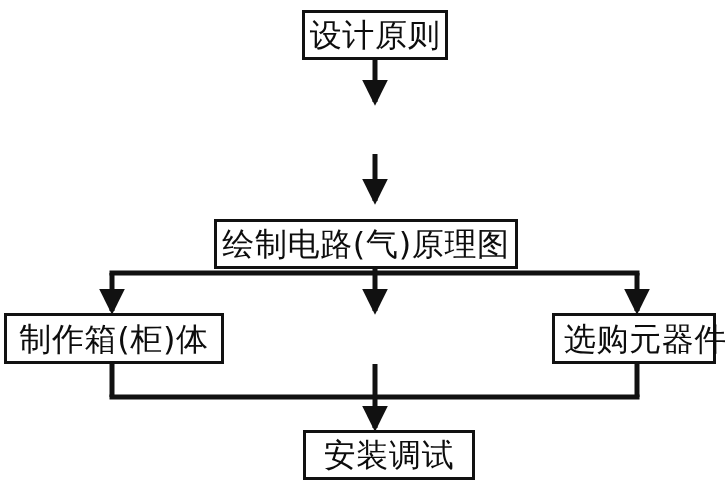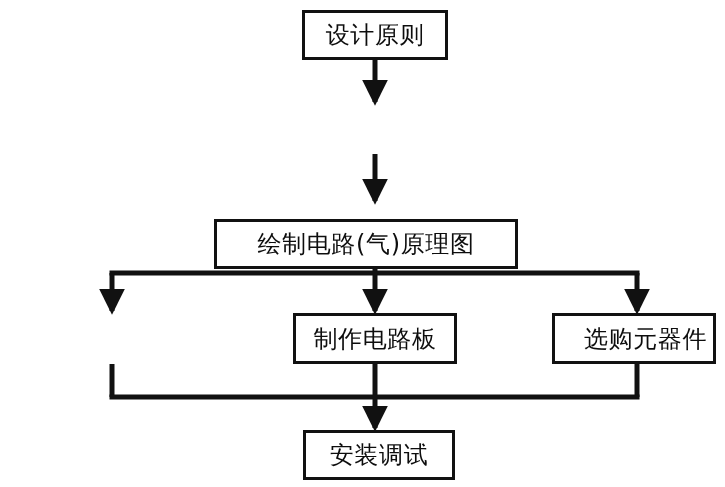--- a/index.html
+++ b/index.html
@@ -25,31 +25,31 @@
     display: flex;
     align-items: center;
     justify-content: center;
     color: #0d0d0d;
     letter-spacing: 0.04em;
     white-space: nowrap;
     line-height: 1;
   }
   .node .label {
     display: block;
-    font-size: 24px;
+    font-size: 32px;
     font-weight: 500;
   }
   
   #node-design-principles { left: 302px; top: 10px; width: 146px; height: 50px; }
   #node-plan-formulation  { left: 302px; top: 104px; width: 146px; height: 50px; }
   #node-draw-schematic    { left: 214px; top: 203px; width: 304px; height: 50px; margin-top: 16px; }
   #node-make-cabinet      { left: 4px;   top: 313px; width: 220px; height: 51px; }
   #node-make-circuit-board{ left: 293px; top: 313px; width: 164px; height: 51px; }
   #node-select-components { left: 552px; top: 313px; width: 164px; height: 51px; padding-left: 23px; }
-  #node-install-debug     { left: 303px; top: 430px; width: 152px; height: 50px; }
+  #node-install-debug     { left: 303px; top: 430px; width: 172px; height: 50px; }
 
   #wires {
     position: absolute;
     left: 0;
     top: 0;
     width: 725px;
     height: 487px;
     pointer-events: none;
   }
 </style>
@@ -93,24 +93,24 @@
 
   <div class="node" id="node-design-principles">
     <span class="label">设计原则</span>
   </div>
 
 
   <div class="node" id="node-draw-schematic">
     <span class="label">绘制电路(气)原理图</span>
   </div>
 
+  <div class="node" id="node-make-cabinet">
+    <span class="label">制作箱(柜)体</span>
+  </div>
 
-  <div class="node" id="node-make-circuit-board">
-    <span class="label">制作电路板</span>
-  </div>
 
   <div class="node" id="node-select-components">
     <span class="label">选购元器件</span>
   </div>
 
   <div class="node" id="node-install-debug">
     <span class="label">安装调试</span>
   </div>
 
 </div>

